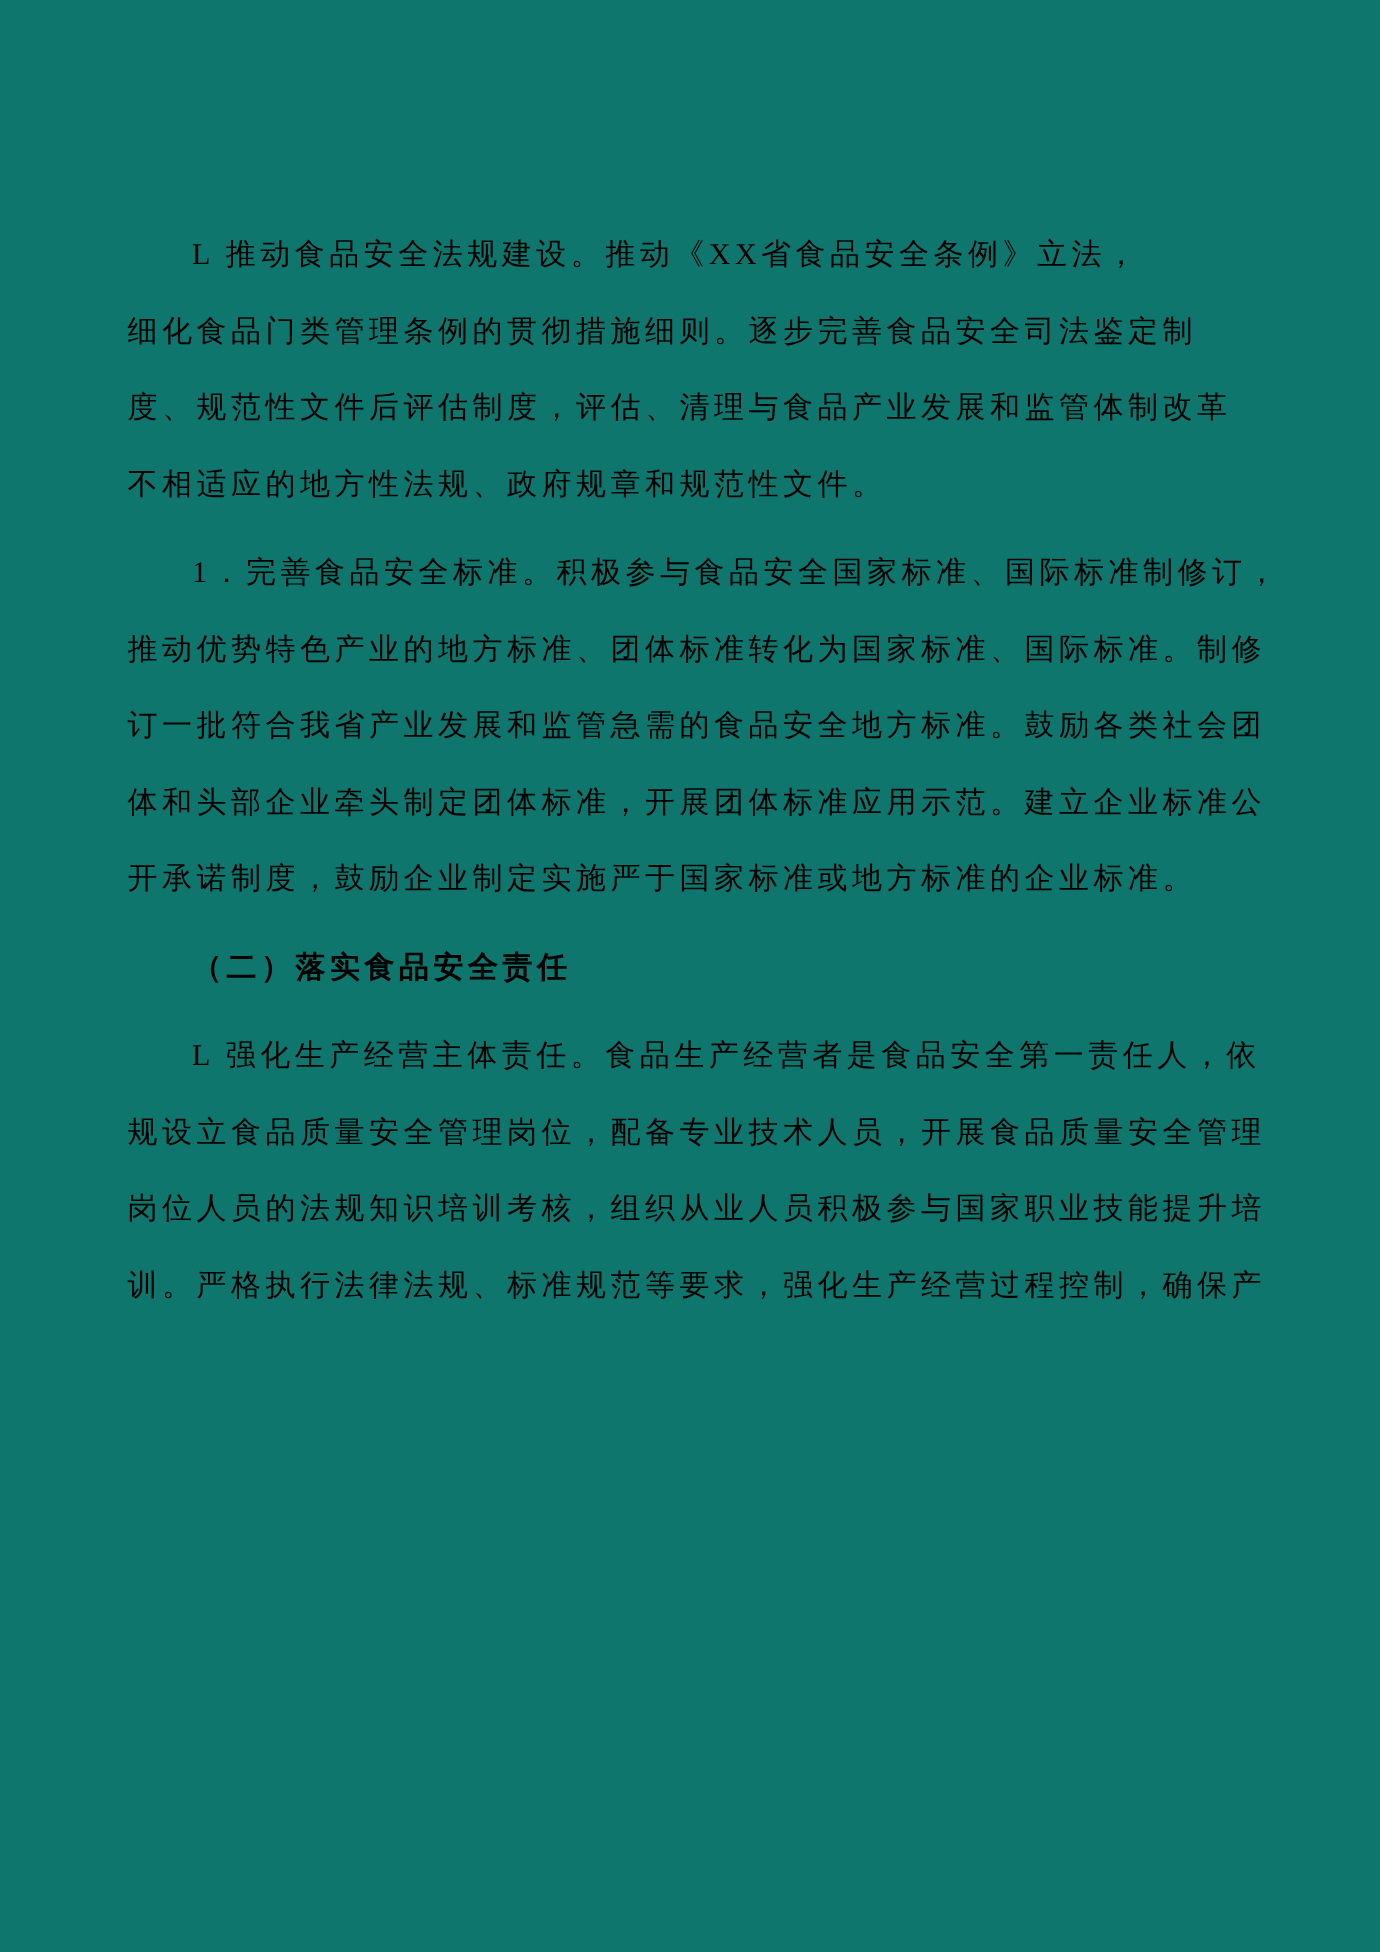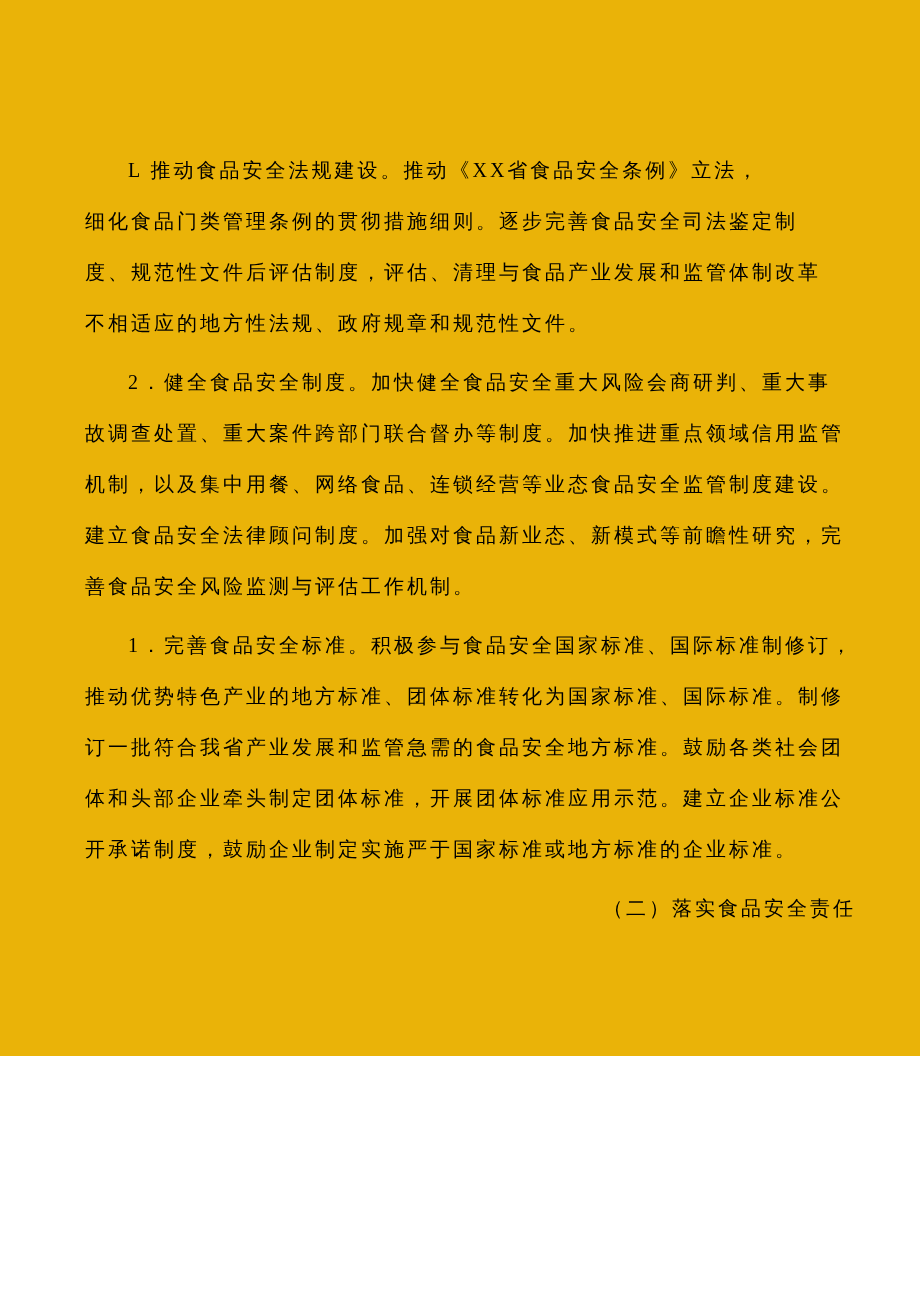--- a/index.html
+++ b/index.html
@@ -3,59 +3,57 @@
   <meta charset="utf-8">
   <style>
     html, body {
       margin: 0;
       padding: 0;
       background: #ffffff;
     }
     .page {
       position: relative;
       width: 920px;
-      height: 1056px;
-      background: #eab308;
+      height: 1301px;
+      background: #0f766e;
       box-sizing: border-box;
       padding: 145px 64px 0 85px;
       overflow: hidden;
       font-family: "Liberation Serif", "DejaVu Serif", serif;
       color: #000000;
     }
     .para {
       margin: 0 0 8px 0;
       font-size: 20px;
       line-height: 51px;
       letter-spacing: 3px;
       text-indent: 43px;        
       white-space: pre-line;    
       text-align: left;
       color: #000000;
     }
     .heading {
-      font-weight: normal;
-      text-align: right;
+      font-weight: bold;
     }
   </style>
 </head>
 <body>
 
 <div class="page">
   <p class="para">L 推动食品安全法规建设。推动《XX省食品安全条例》立法，
 细化食品门类管理条例的贯彻措施细则。逐步完善食品安全司法鉴定制
 度、规范性文件后评估制度，评估、清理与食品产业发展和监管体制改革
 不相适应的地方性法规、政府规章和规范性文件。</p>
 
-  <p class="para">2．健全食品安全制度。加快健全食品安全重大风险会商研判、重大事
-故调查处置、重大案件跨部门联合督办等制度。加快推进重点领域信用监管
-机制，以及集中用餐、网络食品、连锁经营等业态食品安全监管制度建设。
-建立食品安全法律顾问制度。加强对食品新业态、新模式等前瞻性研究，完
-善食品安全风险监测与评估工作机制。</p>
 
   <p class="para">1．完善食品安全标准。积极参与食品安全国家标准、国际标准制修订，
 推动优势特色产业的地方标准、团体标准转化为国家标准、国际标准。制修
 订一批符合我省产业发展和监管急需的食品安全地方标准。鼓励各类社会团
 体和头部企业牵头制定团体标准，开展团体标准应用示范。建立企业标准公
 开承诺制度，鼓励企业制定实施严于国家标准或地方标准的企业标准。</p>
 
   <p class="para heading">（二）落实食品安全责任</p>
 
+  <p class="para">L 强化生产经营主体责任。食品生产经营者是食品安全第一责任人，依
+规设立食品质量安全管理岗位，配备专业技术人员，开展食品质量安全管理
+岗位人员的法规知识培训考核，组织从业人员积极参与国家职业技能提升培
+训。严格执行法律法规、标准规范等要求，强化生产经营过程控制，确保产</p>
 </div>
 
 </body></html>

